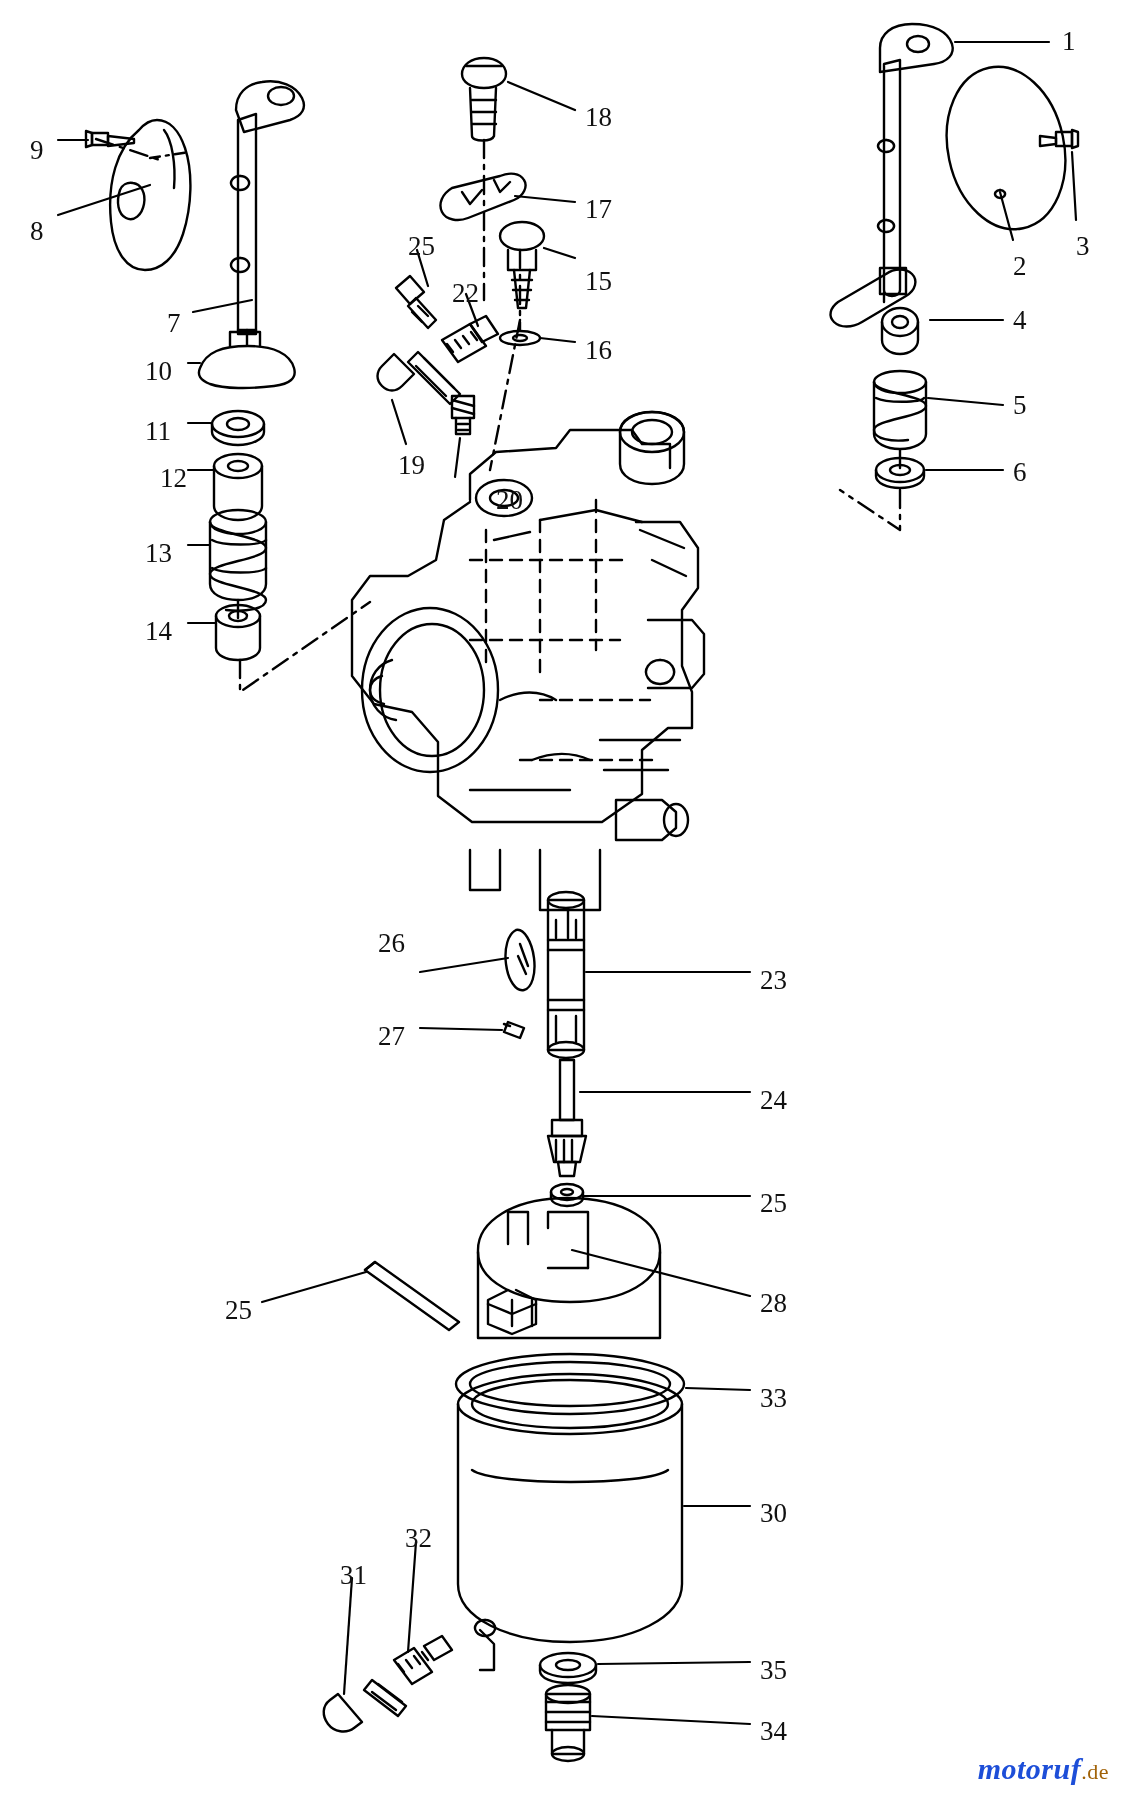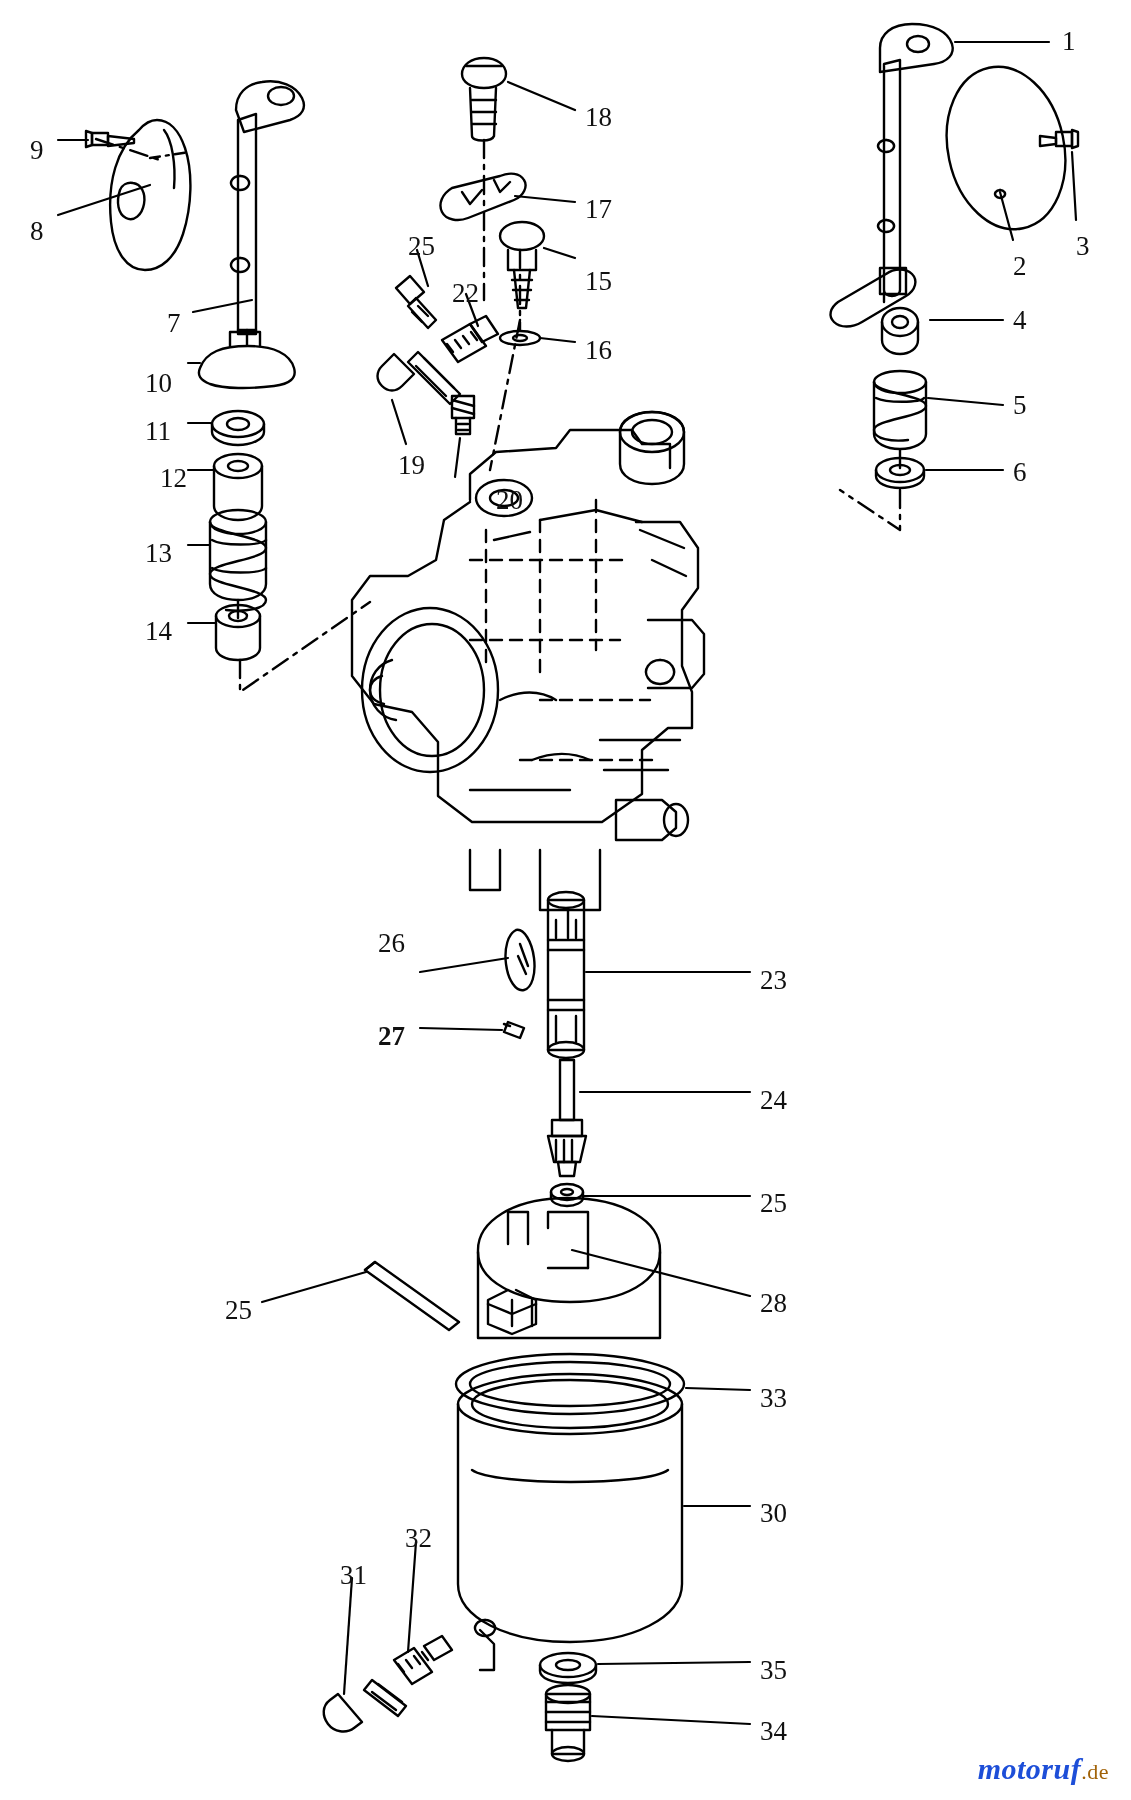--- a/index.html
+++ b/index.html
@@ -410,38 +410,38 @@
 
   <div class="callout" style="left:1062px; top:28px;">1</div>
   <div class="callout" style="left:1013px; top:253px;">2</div>
   <div class="callout" style="left:1076px; top:233px;">3</div>
   <div class="callout" style="left:1013px; top:307px;">4</div>
   <div class="callout" style="left:1013px; top:392px;">5</div>
   <div class="callout" style="left:1013px; top:459px;">6</div>
   <div class="callout" style="left:167px; top:310px;">7</div>
   <div class="callout" style="left:30px; top:218px;">8</div>
   <div class="callout" style="left:30px; top:137px;">9</div>
-  <div class="callout" style="left:145px; top:370px;">10</div>
+  <div class="callout" style="left:145px; top:358px;">10</div>
   <div class="callout" style="left:145px; top:418px;">11</div>
   <div class="callout" style="left:160px; top:465px;text-align:right;">12</div>
   <div class="callout" style="left:145px; top:540px;">13</div>
   <div class="callout" style="left:145px; top:618px;">14</div>
   <div class="callout" style="left:585px; top:268px;">15</div>
   <div class="callout" style="left:585px; top:337px;">16</div>
   <div class="callout" style="left:585px; top:196px;">17</div>
   <div class="callout" style="left:585px; top:104px;">18</div>
   <div class="callout" style="left:398px; top:452px;">19</div>
   <div class="callout" style="left:448px; top:487px;margin-left:48px;">20</div>
   <div class="callout" style="left:408px; top:233px;">25</div>
   <div class="callout" style="left:452px; top:280px;">22</div>
   <div class="callout" style="left:760px; top:967px;">23</div>
   <div class="callout" style="left:760px; top:1087px;">24</div>
   <div class="callout" style="left:760px; top:1190px;">25</div>
   <div class="callout" style="left:378px; top:930px;">26</div>
-  <div class="callout" style="left:378px; top:1023px;font-weight:bold;">27</div>
+  <div class="callout" style="left:378px; top:1023px;">27</div>
   <div class="callout" style="left:760px; top:1290px;">28</div>
   <div class="callout" style="left:225px; top:1297px;">25</div>
   <div class="callout" style="left:760px; top:1500px;">30</div>
   <div class="callout" style="left:340px; top:1562px;">31</div>
   <div class="callout" style="left:405px; top:1525px;text-align:right;">32</div>
   <div class="callout" style="left:760px; top:1385px;">33</div>
   <div class="callout" style="left:760px; top:1718px;">34</div>
   <div class="callout" style="left:760px; top:1657px;">35</div>
 
   <div id="watermark">

